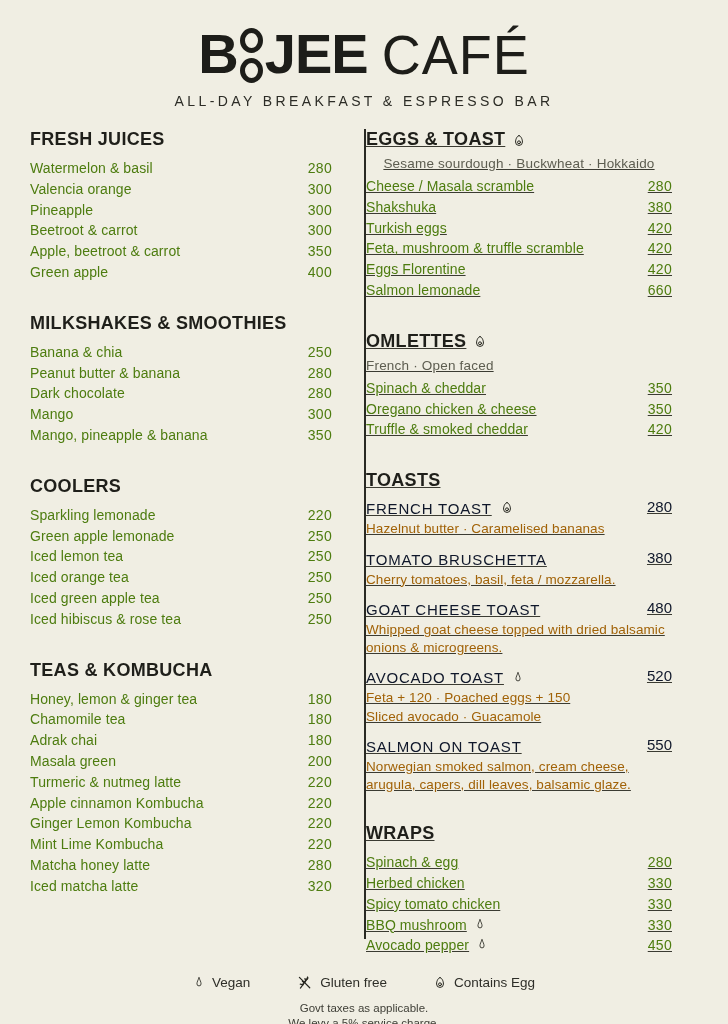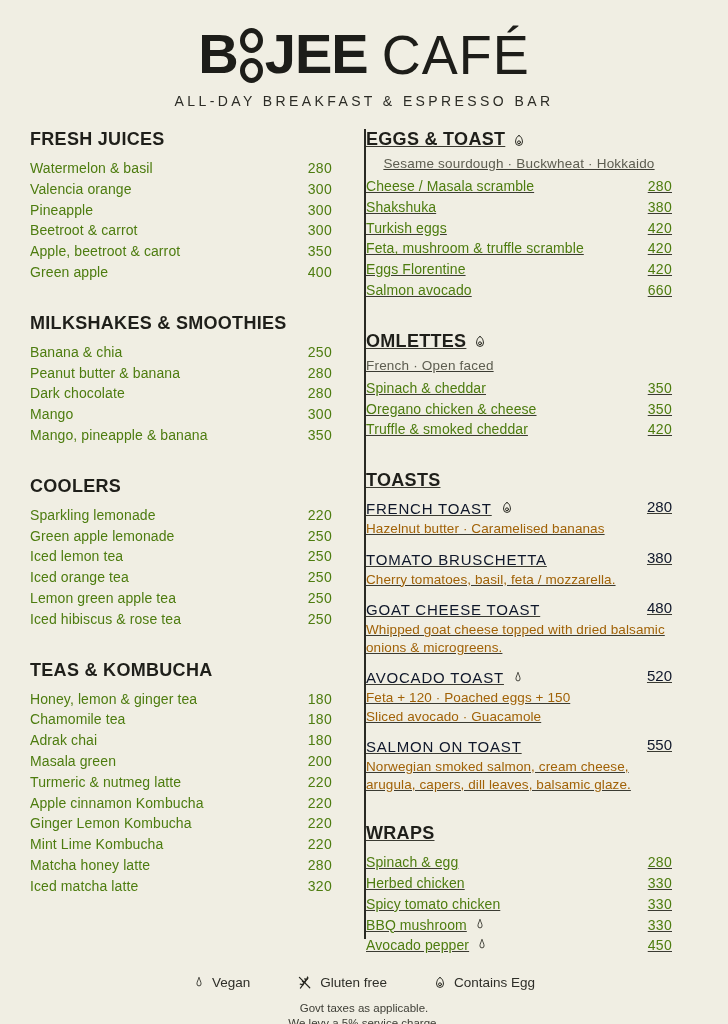--- a/index.html
+++ b/index.html
@@ -145,21 +145,21 @@
           </div>
           <div class="row">
             <span class="item-name">Iced lemon tea</span>
             <span class="price">250</span>
           </div>
           <div class="row">
             <span class="item-name">Iced orange tea</span>
             <span class="price">250</span>
           </div>
           <div class="row">
-            <span class="item-name">Lemon green apple tea</span>
+            <span class="item-name">Iced green apple tea</span>
             <span class="price">250</span>
           </div>
           <div class="row">
             <span class="item-name">Iced hibiscus &amp; rose tea</span>
             <span class="price">250</span>
           </div>
         </section>
         <section class="section">
           <h2 class="sec-title">
             <span>TEAS &amp; KOMBUCHA</span>
@@ -233,21 +233,21 @@
           </div>
           <div class="row">
             <span class="item-name">Feta, mushroom &amp; truffle scramble</span>
             <span class="price">420</span>
           </div>
           <div class="row">
             <span class="item-name">Eggs Florentine</span>
             <span class="price">420</span>
           </div>
           <div class="row">
-            <span class="item-name">Salmon avocado</span>
+            <span class="item-name">Salmon lemonade</span>
             <span class="price">660</span>
           </div>
         </section>
         <section class="section">
           <h2 class="sec-title">
             <span>OMLETTES</span>
             <span class="icon title-icon">
               <svg viewBox="0 0 24 24" width="14" height="14" fill="none" stroke="#26261f" stroke-width="1.7" stroke-linecap="round" stroke-linejoin="round">
                 <path d="M12 2.8C8.7 2.8 6.1 9 6.1 13.7a5.9 5.9 0 0 0 11.8 0C17.9 9 15.3 2.8 12 2.8Z"></path>
                 <circle cx="12" cy="14.2" r="2.5"></circle>

